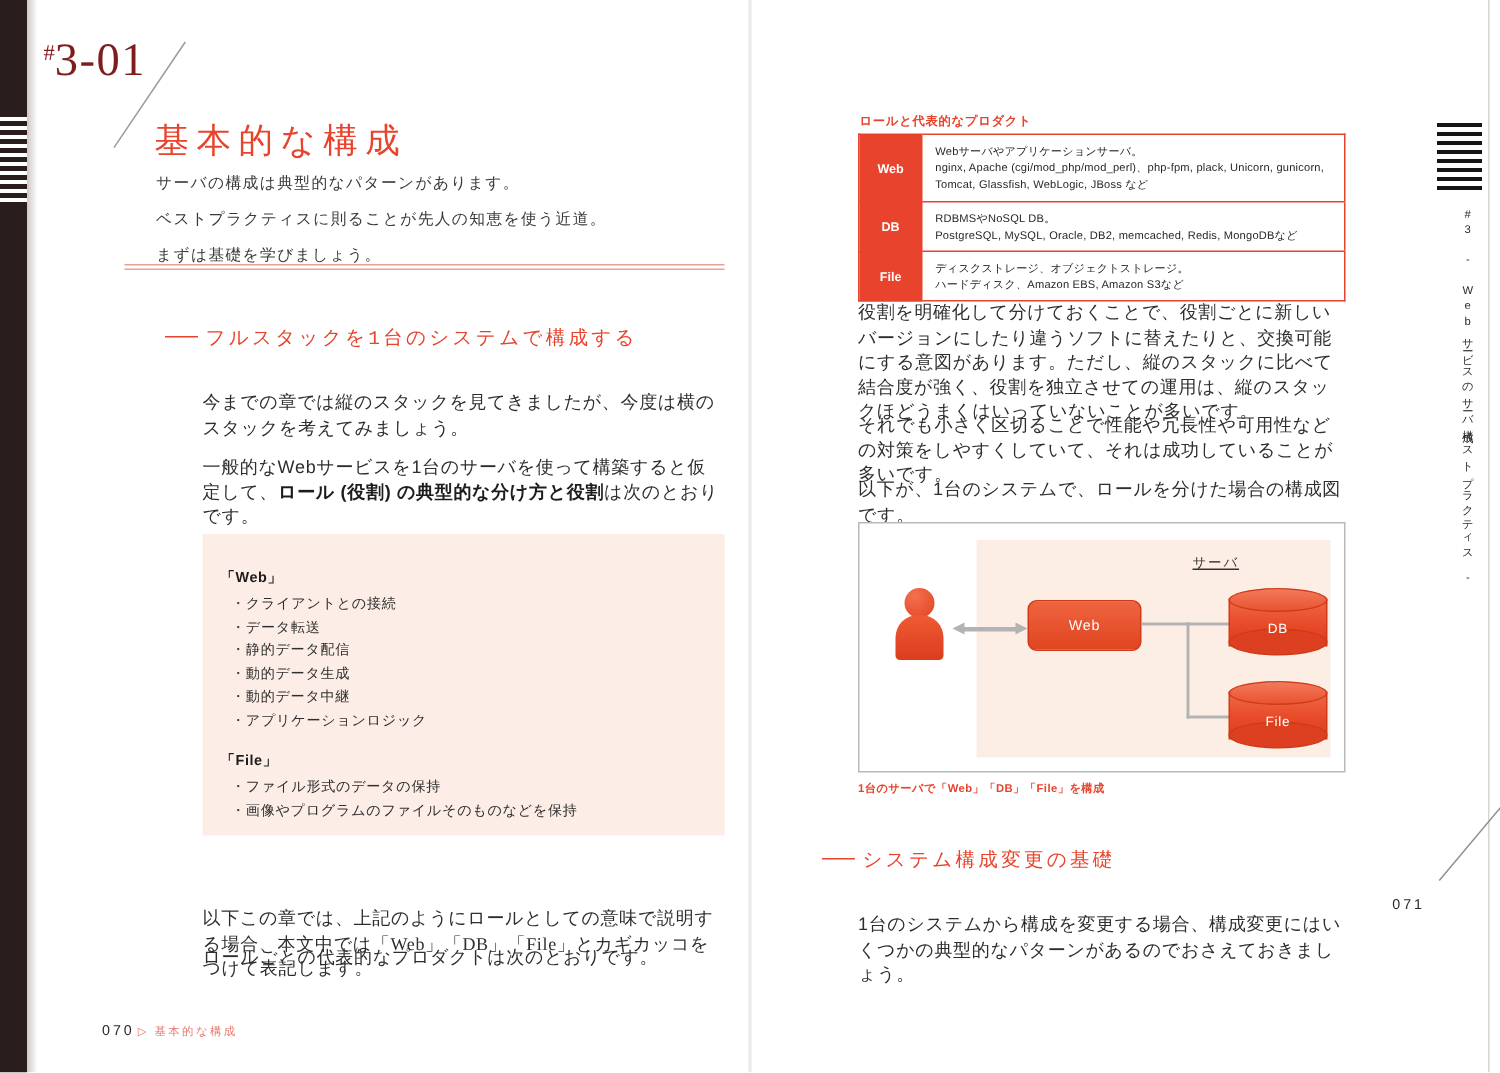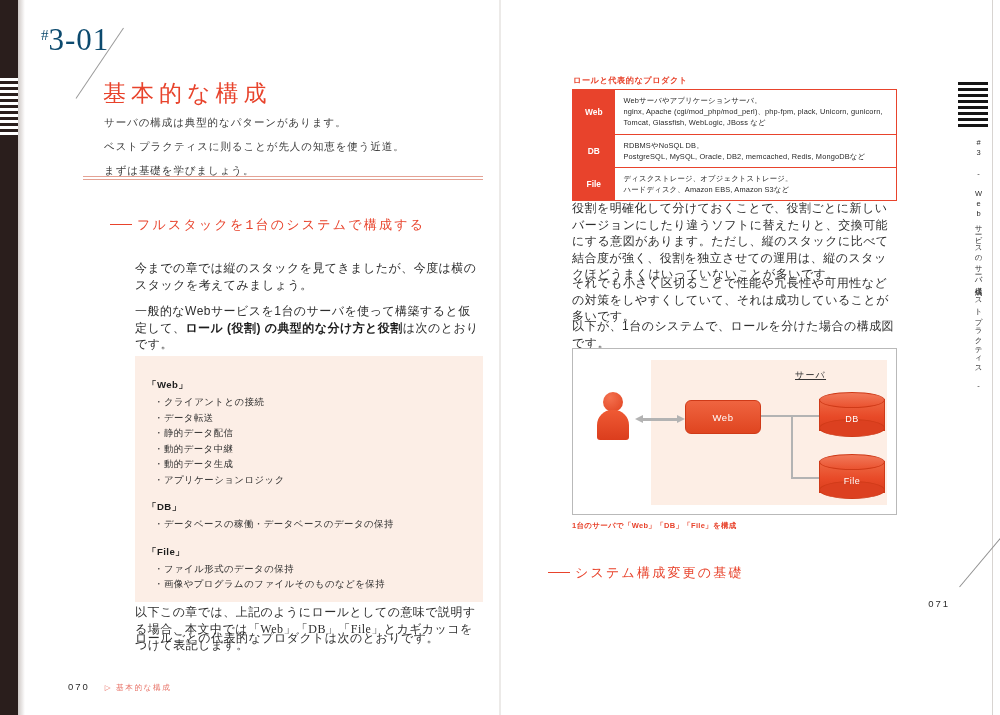--- a/index.html
+++ b/index.html
@@ -66,23 +66,23 @@
     letter-spacing: 1.2px;
     color: #2b2b2b;
     line-height: 22px;
     white-space: nowrap;
   }
 
   
   .left-page { position: absolute; left: 25px; top: 0; width: 474px; height: 715px; }
 
   .section-number {
-    position: absolute; left: 16px; top: 22px;
+    position: absolute; left: 4px; top: 22px;
     font-family: "Liberation Serif", "DejaVu Serif", serif;
-    color: #0c4a6e;
+    color: #7f1d1d;
     white-space: nowrap;
   }
   .section-number .hash { font-size: 15px; vertical-align: 10px; letter-spacing: 0px; }
   .section-number .num { font-size: 31px; letter-spacing: 1px; }
 
   .slash-rule {
     position: absolute;
     left: 98px; top: 28px;
     width: 1px; height: 85px;
     background: #9a9a9a;
@@ -288,21 +288,21 @@
 
   .fig-caption {
     position: absolute; left: 69px; top: 521px;
     font-size: 7.5px; font-weight: bold;
     letter-spacing: 0.3px; color: #e8432c;
   }
 
   
   .footer-left {
     position: absolute; left: 43px; bottom: 22px;
-    display: flex; align-items: baseline; gap: 15px;
+    display: flex; align-items: baseline; gap: 2px;
   }
   .folio {
     font-size: 9.5px; letter-spacing: 2px; color: #2b2b2b;
   }
   .footer-title {
     font-size: 7.6px; letter-spacing: 1.6px; color: #e8756a;
   }
   .footer-right {
     position: absolute; right: 42px; bottom: 22px;
     font-size: 9.5px; letter-spacing: 2px; color: #2b2b2b;
@@ -351,27 +351,23 @@
     <div class="body-text" style="left:110px; top:303px; width:346px;">
       <span>一般的なWebサービスを1台のサーバを使って構築すると仮定して、</span><b>ロール (役割) の典型的な分け方と役割</b><span>は次のとおりです。</span>
     </div>
 
     <div class="role-box">
       <div class="role-group">
         <div class="role-title">「Web」</div>
         <div class="role-item">・クライアントとの接続</div>
         <div class="role-item">・データ転送</div>
         <div class="role-item">・静的データ配信</div>
+        <div class="role-item">・動的データ生成</div>
         <div class="role-item">・動的データ中継</div>
-        <div class="role-item">・動的データ生成</div>
         <div class="role-item">・アプリケーションロジック</div>
-      </div>
-      <div class="role-group">
-        <div class="role-title">「DB」</div>
-        <div class="role-item">・データベースの稼働・データベースのデータの保持</div>
       </div>
       <div class="role-group">
         <div class="role-title">「File」</div>
         <div class="role-item">・ファイル形式のデータの保持</div>
         <div class="role-item">・画像やプログラムのファイルそのものなどを保持</div>
       </div>
     </div>
 
     <div class="body-text" style="left:110px; top:604px; width:346px;font-family:Liberation Serif, serif;">以下この章では、上記のようにロールとしての意味で説明する場合、本文中では「Web」「DB」「File」とカギカッコをつけて表記します。</div>
     <div class="body-text" style="left:110px; top:630px; width:346px;">ロールごとの代表的なプロダクトは次のとおりです。</div>
@@ -446,18 +442,19 @@
         <div class="top"></div>
         <div class="cyl-label">File</div>
       </div>
     </div>
 
     <div class="fig-caption">1台のサーバで「Web」「DB」「File」を構成</div>
 
     <div class="sub-head-dash" style="left:45px; top:572px;"></div>
     <div class="sub-head" style="left:72px; top:564px;">システム構成変更の基礎</div>
 
+    <div class="body-text" style="left:69px; top:608px; width:325px;">1台のシステムから構成を変更する場合、構成変更にはいくつかの典型的なパターンがあるのでおさえておきましょう。</div>
 
     <div class="corner-slash"></div>
     <div class="footer-right">071</div>
   </div>
 
 </div>
 
 </body></html>

